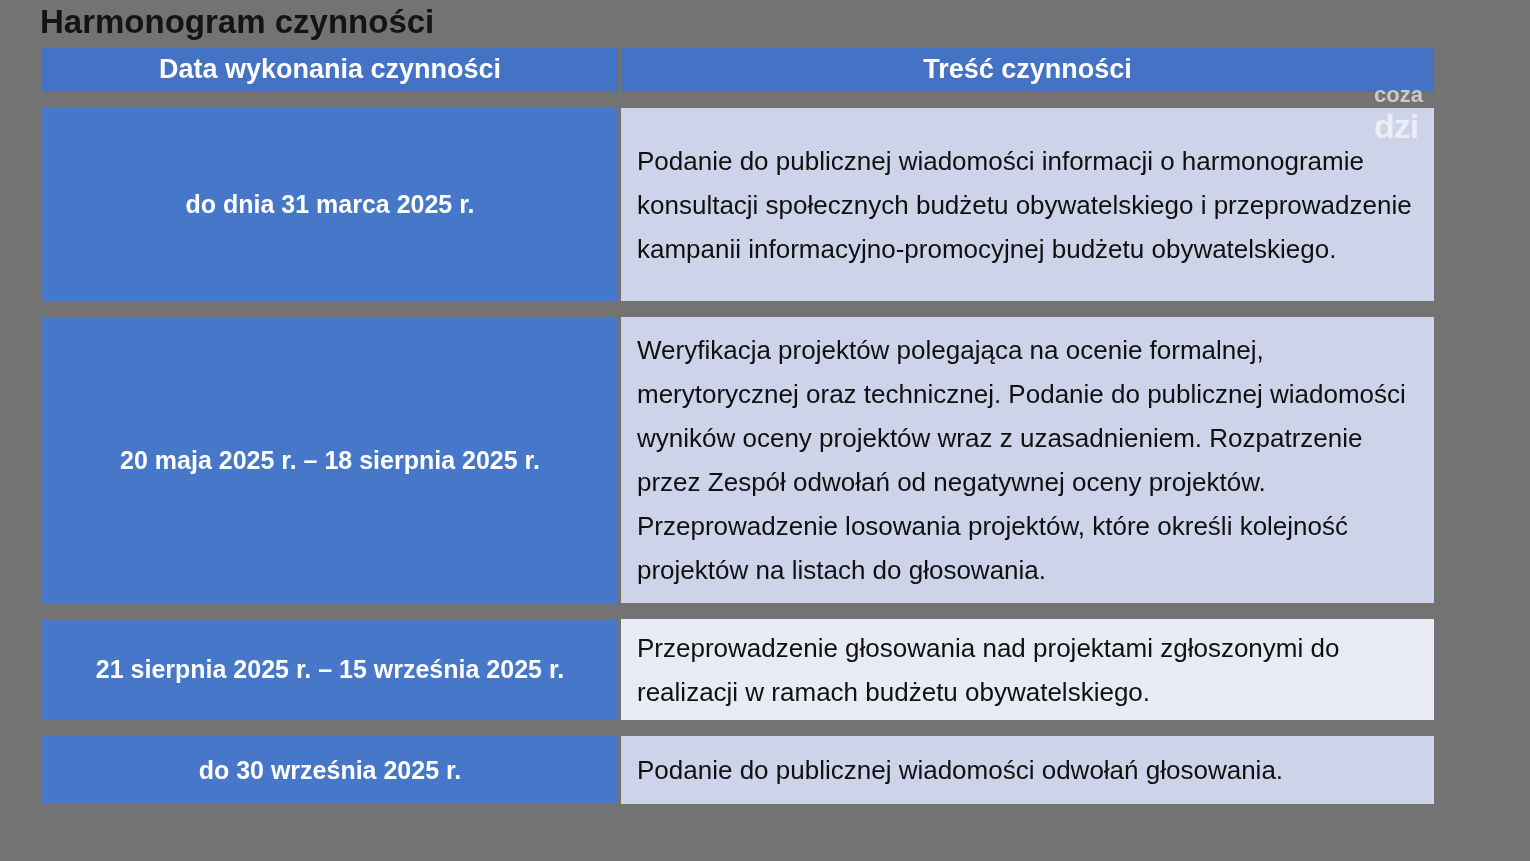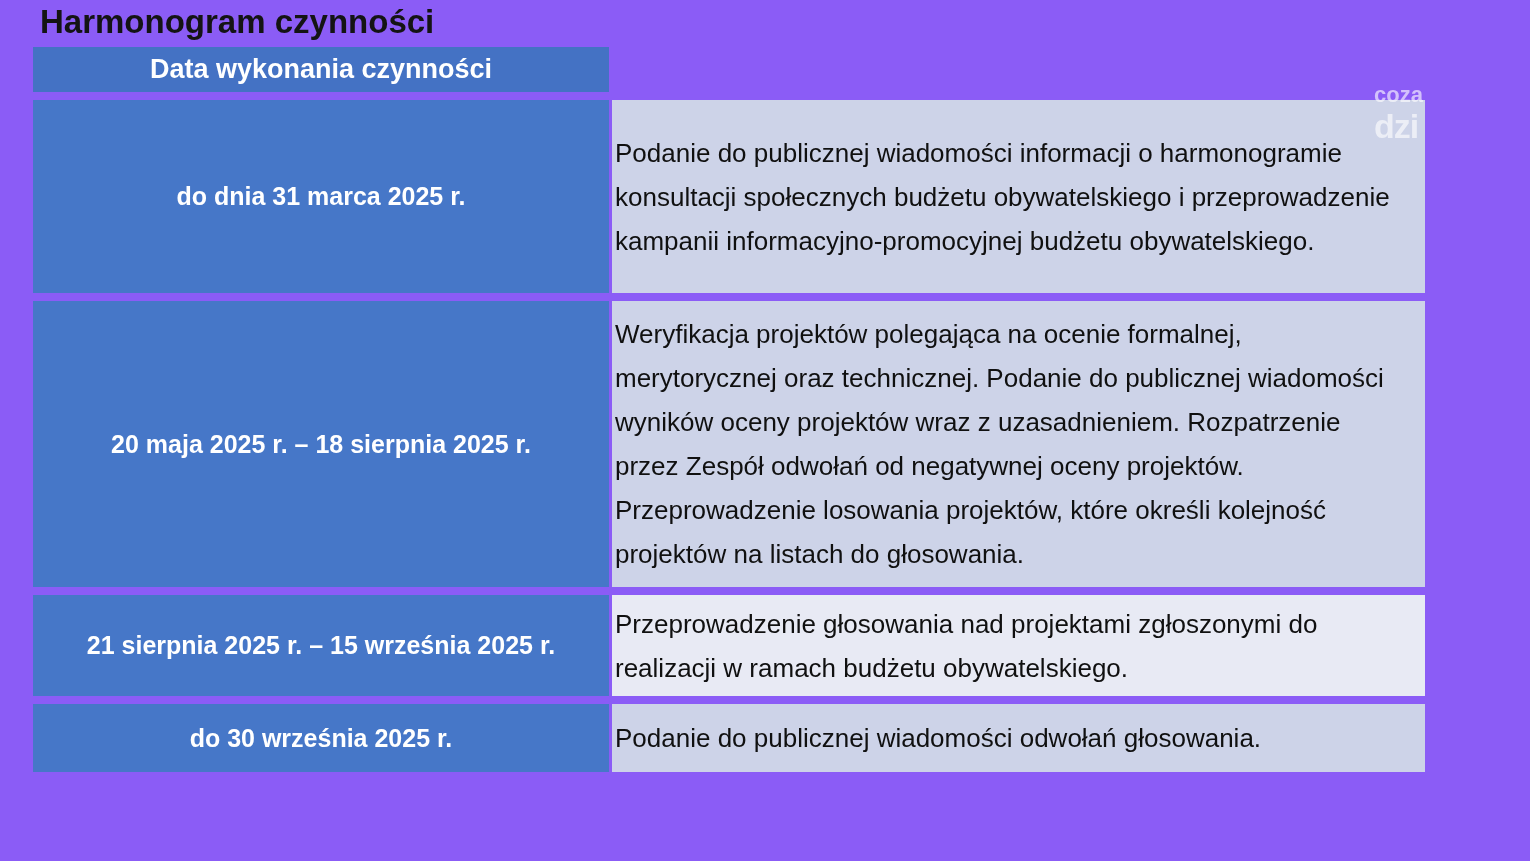--- a/index.html
+++ b/index.html
@@ -1,37 +1,37 @@
 <!DOCTYPE html>
 <html><head>
 <meta charset="utf-8">
 <style>
   html,body { margin:0; padding:0; background:#ffffff; }
   .slide {
     position:relative;
     width:1530px; height:861px;
-    background:#8b5cf6;
+    background:#737373;
     font-family:"Liberation Sans", sans-serif;
     overflow:hidden;
   }
   .title {
     position:absolute;
     left:40px; top:3px;
     font-size:33px;
     font-weight:bold;
     color:#141414;
     letter-spacing:0px;
   }
   .tbl {
     position:absolute;
-    left:33px; top:47px;
+    left:42px; top:47px;
     width:1392px;
     display:flex;
     flex-direction:column;
-    gap:8px;
+    gap:16px;
   }
   .trow { display:flex; gap:3px; }
   .h-head { height:45px; }
   .h-r1 { height:193px; }
   .h-r2 { height:88px; }
   .h-r3 { height:286px; }
   .h-r4 { height:101px;border-radius:31px; }
   .h-r5 { height:68px; }
 
   .c-headL, .c-headR {
@@ -59,21 +59,21 @@
     padding:0 0;
     box-sizing:border-box;
   }
   .c-act {
     flex:1;
     color:#101010;
     font-size:26px;
     line-height:44px;
     display:flex;
     align-items:center;
-    padding:2px 22px 2px 3px;
+    padding:2px 22px 2px 16px;
     box-sizing:border-box;
   }
   .band-a { background:#CDD3E8; }
   .band-b { background:#E8EAF4; }
 
   .wm {
     position:absolute;
     top:46px; left:1374px;
     width:51px; height:100px;
     overflow:hidden;
@@ -89,20 +89,21 @@
 <body>
 
 <div class="slide">
 
   <div class="title">Harmonogram czynności</div>
 
   <div class="tbl">
 
     <div class="trow h-head">
       <div class="c-headL">Data wykonania czynności</div>
+      <div class="c-headR">Treść czynności</div>
     </div>
 
     <div class="trow h-r1">
       <div class="c-date">do dnia 31 marca 2025 r.</div>
       <div class="c-act band-a">Podanie do publicznej wiadomości informacji o harmonogramie konsultacji społecznych budżetu obywatelskiego i przeprowadzenie kampanii informacyjno-promocyjnej budżetu obywatelskiego.</div>
     </div>
 
 
     <div class="trow h-r3">
       <div class="c-date">20 maja 2025 r. – 18 sierpnia 2025 r.</div>

